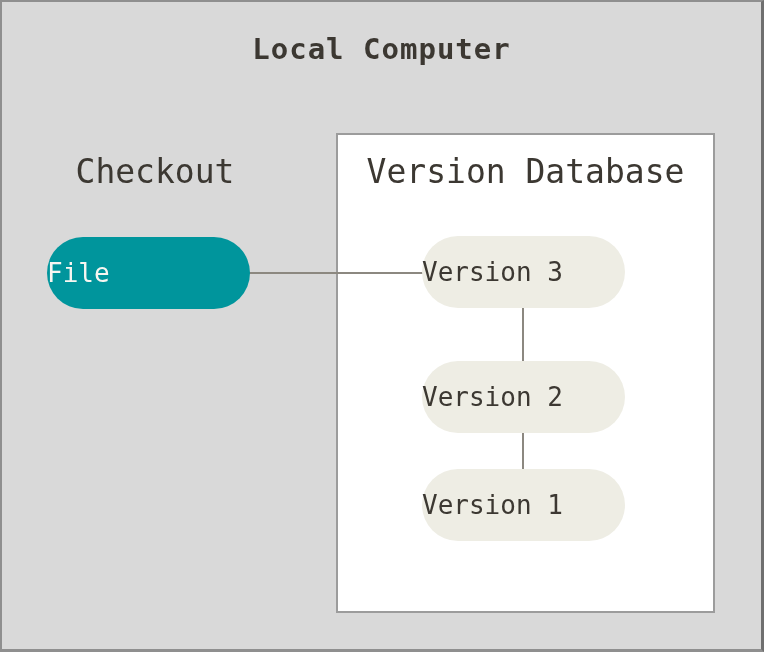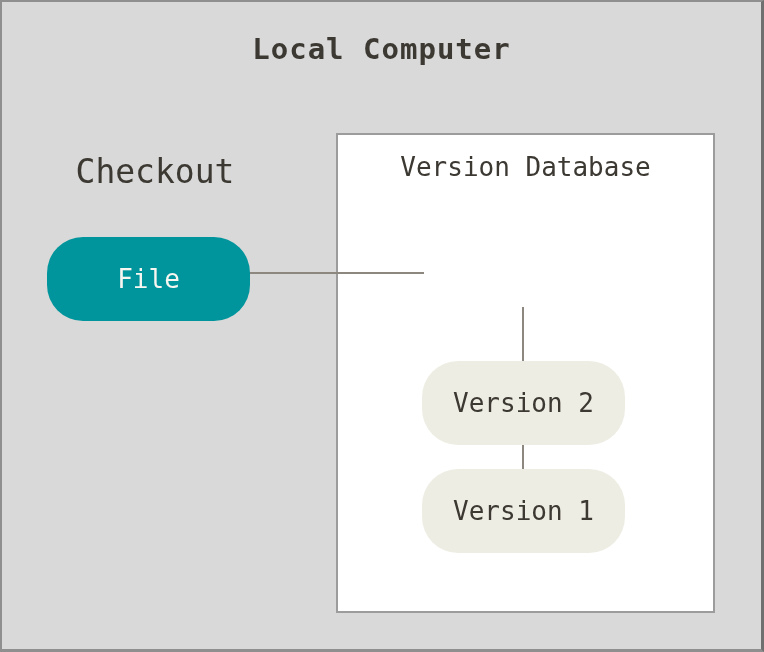--- a/index.html
+++ b/index.html
@@ -59,31 +59,31 @@
     height: 480px;
     background: var(--box-bg);
     border: 2px solid var(--box-border);
   }
   .vdb-title {
     position: absolute;
     top: 17px;
     left: 0;
     width: 100%;
     text-align: center;
-    font-size: 26px;
+    font-size: 33px;
     color: var(--text-dark);
   }
   .pill {
     position: absolute;
     width: 203px;
-    height: 84px;
+    height: 72px;
     border-radius: 36px;
     display: flex;
     align-items: center;
-    justify-content: center;
+    justify-content: flex-start;
     font-size: 26px;
     z-index: 2;
   }
   .pill-file {
     left: 45px;
     top: 235px;
     background: var(--file-pill-bg);
     color: var(--file-pill-text);
   }
   .pill-version {
@@ -128,20 +128,23 @@
   </div>
 
   <div class="connector connector-h"></div>
   <div class="connector connector-v1"></div>
   <div class="connector connector-v2"></div>
 
   <div class="pill pill-file">
     <span>File</span>
   </div>
 
+  <div class="pill pill-version pill-v3">
+    <span>Version 3</span>
+  </div>
 
   <div class="pill pill-version pill-v2">
     <span>Version 2</span>
   </div>
 
   <div class="pill pill-version pill-v1">
     <span>Version 1</span>
   </div>
 
 </div>

